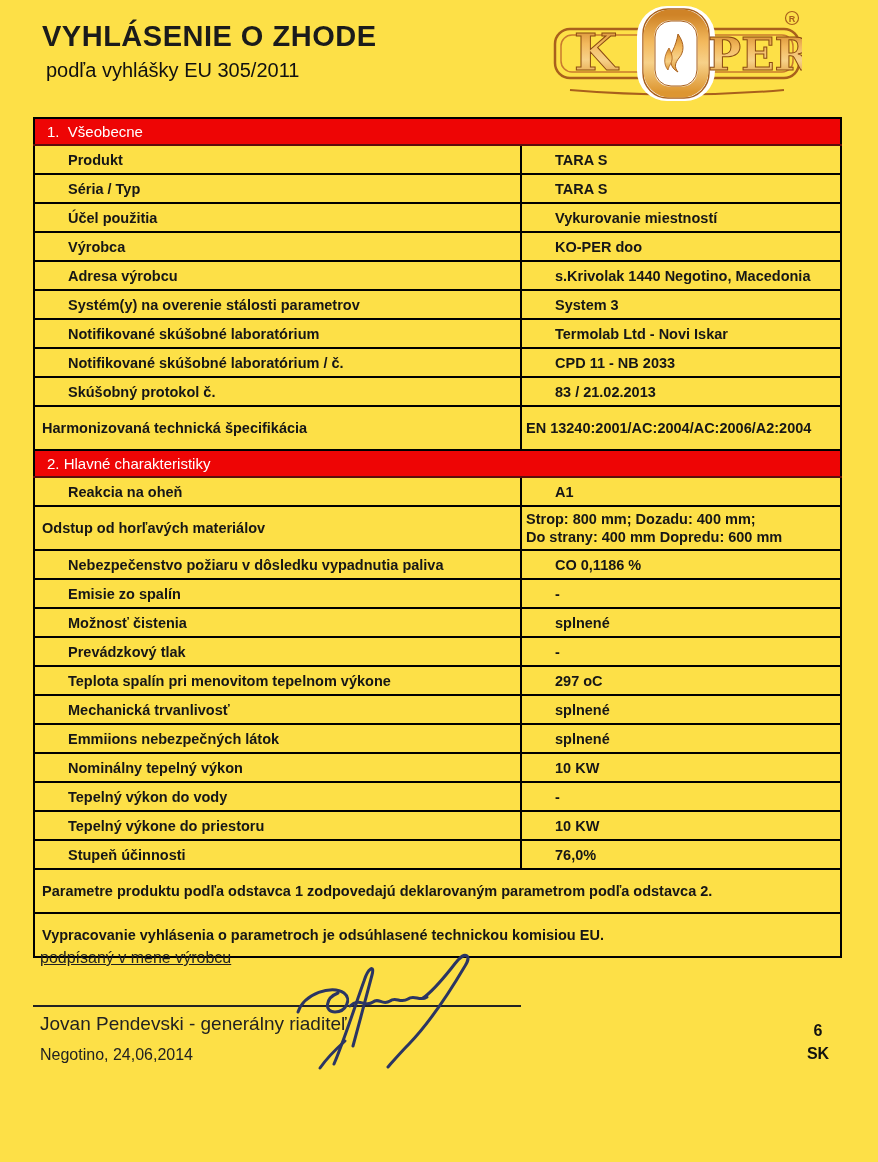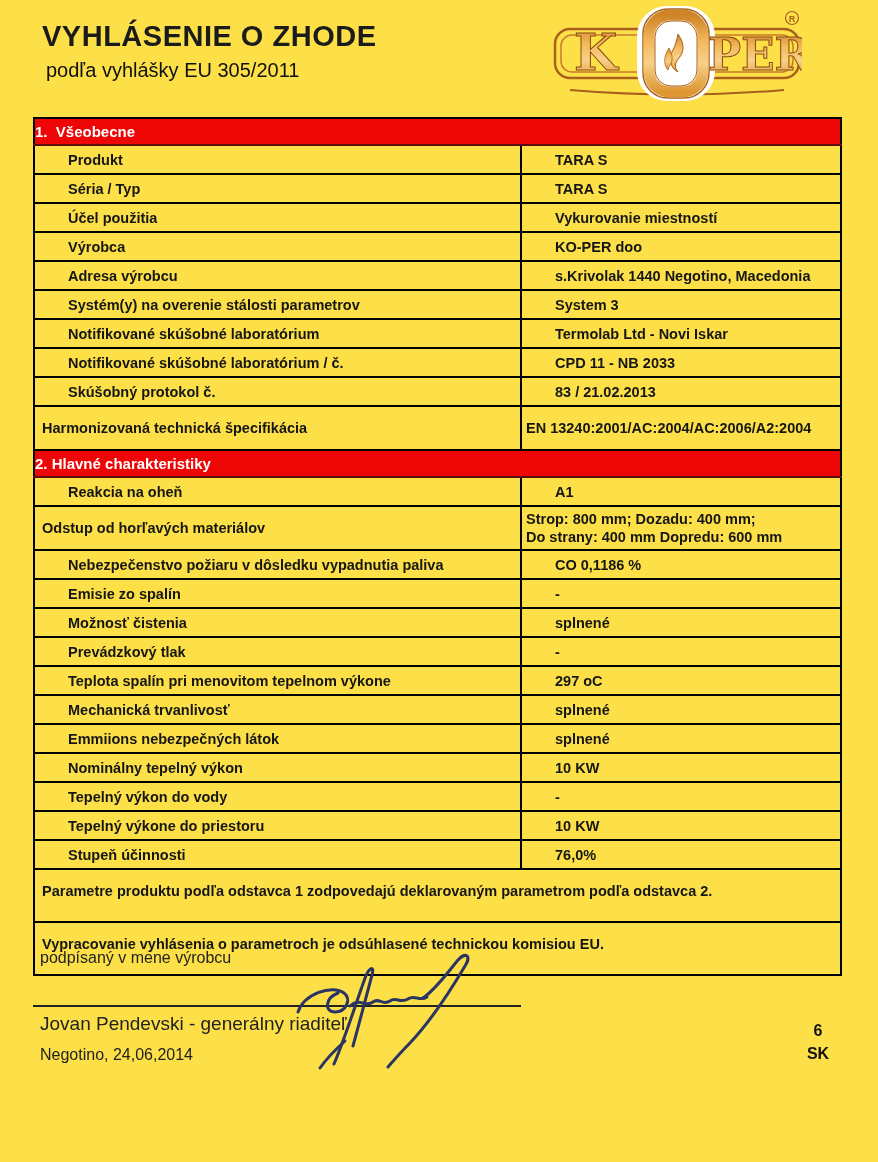--- a/index.html
+++ b/index.html
@@ -12,33 +12,33 @@
   #subtitle{ position:absolute; left:46px; top:59px; font-size:20px; color:#111; }
   #logo    { position:absolute; left:552px; top:6px; width:250px; height:96px; }
 
   
   table.conf {
     position:absolute; left:33px; top:117px; width:807px;
     border-collapse:collapse; table-layout:fixed;
   }
   table.conf td { border:2px solid #000; overflow:hidden; }
   tr.sec td {
-    background:#ee0505; color:#ffffff; font-weight:bold; font-size:15px;
-    height:23px; padding:1px 4px 1px 0; white-space:pre-wrap;
+    background:#ee0505; color:#ffffff; font-weight:normal; font-size:15px;
+    height:23px; padding:1px 4px 1px 12px; white-space:pre-wrap;
     border-bottom:2px solid #5d0d0d;
   }
   td.lbl { font-weight:bold; font-size:14.5px; padding:1px 4px 1px 7px; color:#161616; }
   td.val { font-weight:bold; font-size:14.5px; padding:1px 4px; color:#161616; }
   tr.r  td { height:25px;padding-left:33px; }
   tr.tall td { height:40px; }
-  tr.note td { height:39px; font-weight:bold; font-size:14.5px; padding:1px 6px 11px 7px; color:#161616; }
+  tr.note td { height:39px; font-weight:bold; font-size:14.5px; padding:1px 6px 2px 7px; color:#161616; }
   .v2 { display:block; line-height:18px; }
 
   
-  #signed-label  { position:absolute; left:40px; top:949px;  font-size:16px; color:#222; }
+  #signed-label  { position:absolute; left:40px; top:949px;  font-size:16px; color:#222;text-decoration:underline; }
   #sig-line      { position:absolute; left:33px; top:1005px; width:488px; border-top:2px solid #222; }
   #signatory     { position:absolute; left:40px; top:1013px; font-size:19px; color:#222; }
   #place-date    { position:absolute; left:40px; top:1046px; font-size:16px; color:#222; }
   #page-num-box  { position:absolute; left:792px; top:1019px; width:52px; text-align:center;
                    font-size:16px; font-weight:bold; line-height:23px; color:#111; }
   #signature     { position:absolute; left:290px; top:948px; width:200px; height:125px; }
 </style>
 </head>
 <body>
 

